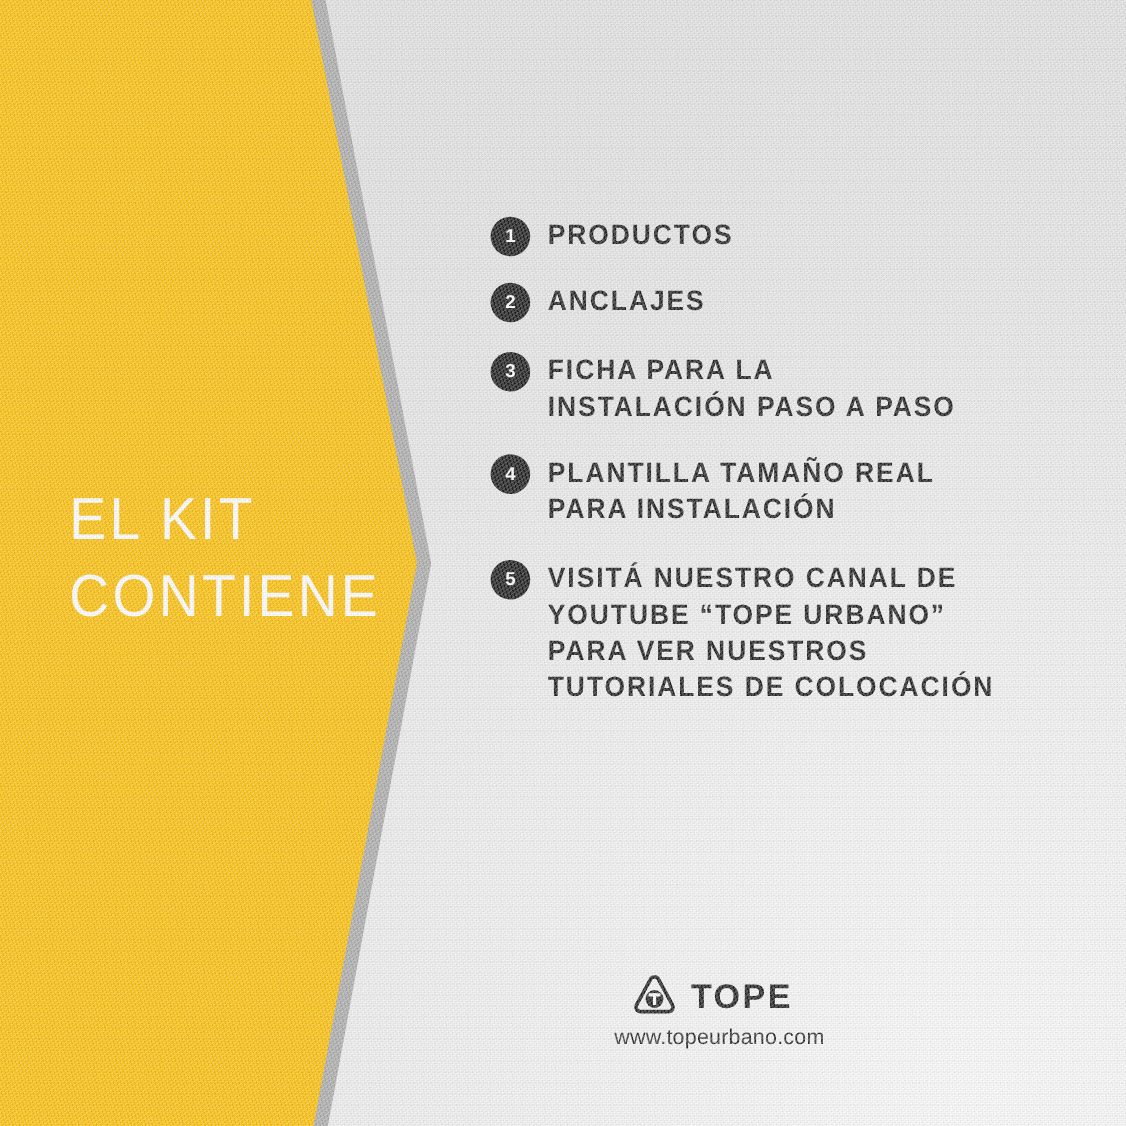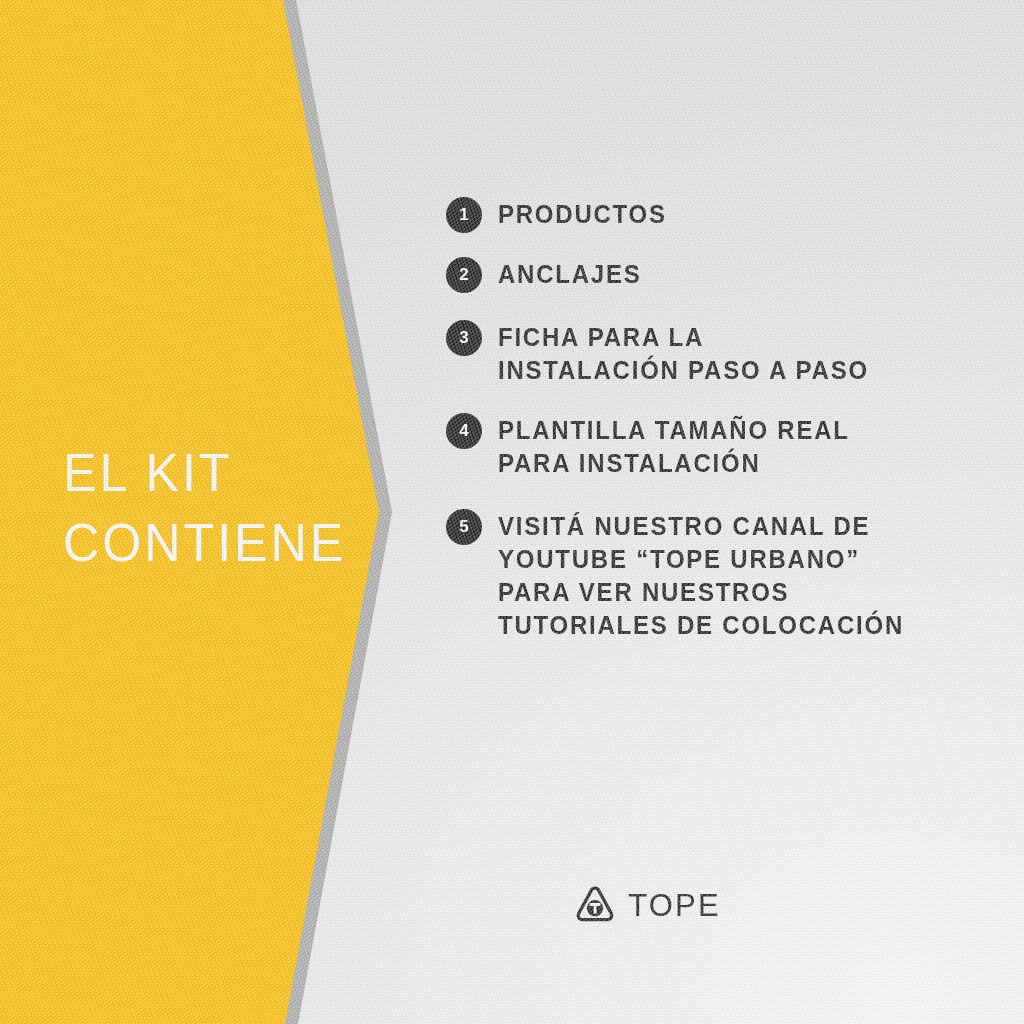--- a/index.html
+++ b/index.html
@@ -122,21 +122,21 @@
   .logo-row { display:flex; align-items:center; }
   .mark { width:44px; height:44px; }
   .wordmark {
     margin-left:11px;
     display:flex;
     align-items:baseline;
     color:#151515;
   }
   .wm-bold {
     font-size:31px;
-    font-weight:normal;
+    font-weight:bold;
     letter-spacing:2.2px;
     font-family:"Liberation Sans", sans-serif;
   }
   .wm-light {
     font-size:31px;
     font-weight:300;
     letter-spacing:3.4px;
     font-family:"Liberation Sans", sans-serif;
   }
   .url {
@@ -201,17 +201,18 @@
           <path d="M19.0 5.2 C20.65 4.0 23.35 4.0 25.0 5.2 L38.2 29.3 C39.6 31.9 38.3 35.3 35.3 35.6 L8.7 35.6 C5.7 35.3 4.4 31.9 5.8 29.3 Z" fill="none" stroke="#151515" stroke-width="3.3" stroke-linejoin="round"></path>
           <circle cx="22" cy="24.2" r="8.1" fill="#151515"></circle>
           <rect x="16.6" y="19.0" width="10.8" height="2.9" fill="#ffffff"></rect>
           <rect x="20.6" y="19.0" width="2.9" height="10.6" fill="#ffffff"></rect>
         </svg>
       </span>
       <span class="wordmark">
         <span class="wm-bold">TOPE</span>
       </span>
     </div>
+    <div class="url">www.topeurbano.com</div>
   </div>
 
   <div id="noise"></div>
   <div id="noise2"></div>
 </div>
 
 </body></html>

